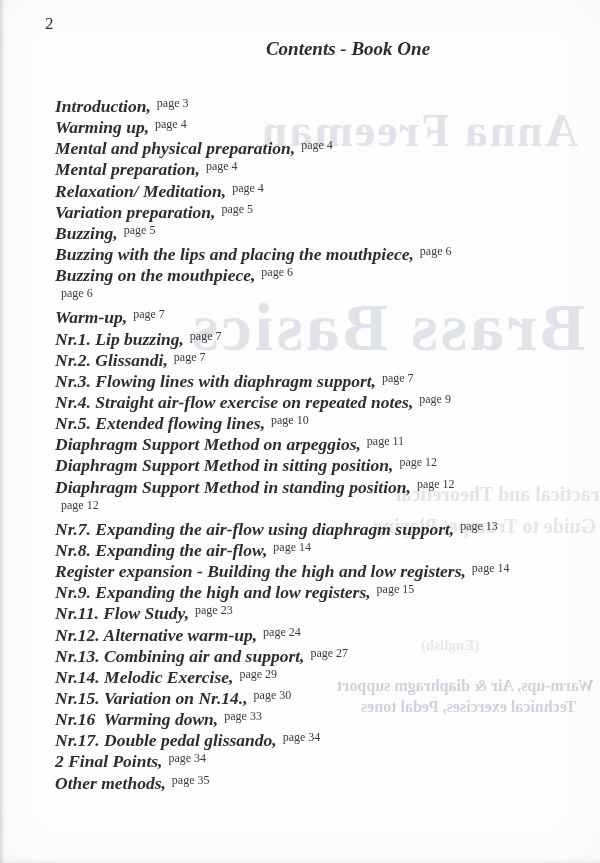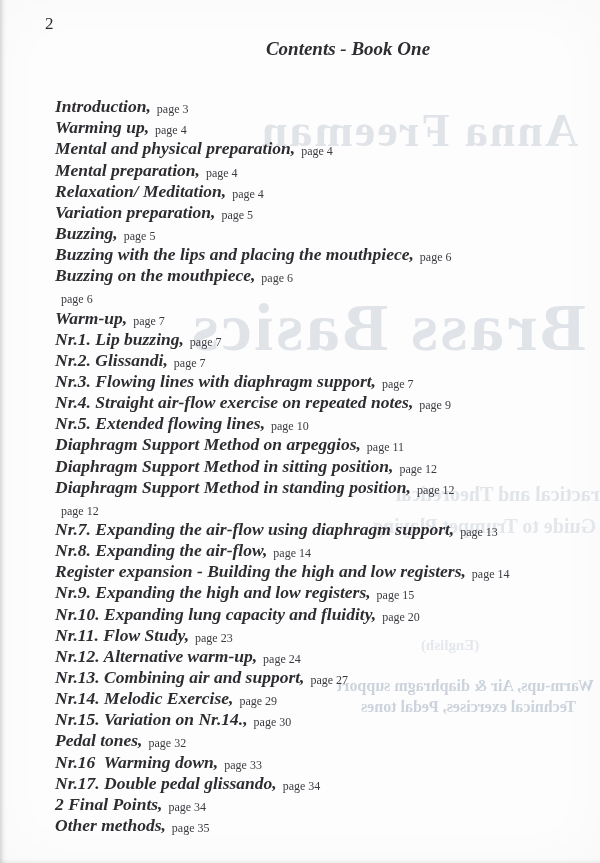--- a/index.html
+++ b/index.html
@@ -75,21 +75,21 @@
   }
   .toc {
     position: absolute;
     left: 55px;
     top: 96px;
     right: 20px;
   }
   .toc-line {
     height: 21.15px;
     display: flex;
-    align-items: flex-end;
+    align-items: flex-start;
     white-space: pre;
   }
   .toc-title {
     font-style: italic;
     font-weight: 600;
     font-size: 17.5px;
     color: var(--ink, #2e2c31);
     white-space: pre;
   }
   .toc-page {
@@ -134,27 +134,25 @@
       <div class="toc-line"><span class="toc-title">Nr.4. Straight air-flow exercise on repeated notes,</span><span class="toc-page">page 9</span></div>
       <div class="toc-line"><span class="toc-title">Nr.5. Extended flowing lines,</span><span class="toc-page">page 10</span></div>
       <div class="toc-line"><span class="toc-title">Diaphragm Support Method on arpeggios,</span><span class="toc-page">page 11</span></div>
       <div class="toc-line"><span class="toc-title">Diaphragm Support Method in sitting position,</span><span class="toc-page">page 12</span></div>
       <div class="toc-line"><span class="toc-title">Diaphragm Support Method in standing position,</span><span class="toc-page">page 12</span></div>
       <div class="toc-line"><span class="toc-page">page 12</span></div>
       <div class="toc-line"><span class="toc-title">Nr.7. Expanding the air-flow using diaphragm support,</span><span class="toc-page">page 13</span></div>
       <div class="toc-line"><span class="toc-title">Nr.8. Expanding the air-flow,</span><span class="toc-page">page 14</span></div>
       <div class="toc-line"><span class="toc-title">Register expansion - Building the high and low registers,</span><span class="toc-page">page 14</span></div>
       <div class="toc-line"><span class="toc-title">Nr.9. Expanding the high and low registers,</span><span class="toc-page">page 15</span></div>
-      <div class="toc-line"><span class="toc-title">Nr.10. Expanding lung capacity and fluidity,</span><span class="toc-page">page 20</span></div>
       <div class="toc-line"><span class="toc-title">Nr.11. Flow Study,</span><span class="toc-page">page 23</span></div>
       <div class="toc-line"><span class="toc-title">Nr.12. Alternative warm-up,</span><span class="toc-page">page 24</span></div>
       <div class="toc-line"><span class="toc-title">Nr.13. Combining air and support,</span><span class="toc-page">page 27</span></div>
       <div class="toc-line"><span class="toc-title">Nr.14. Melodic Exercise,</span><span class="toc-page">page 29</span></div>
       <div class="toc-line"><span class="toc-title">Nr.15. Variation on Nr.14.,</span><span class="toc-page">page 30</span></div>
-      <div class="toc-line"><span class="toc-title">Pedal tones,</span><span class="toc-page">page 32</span></div>
       <div class="toc-line"><span class="toc-title">Nr.16  Warming down,</span><span class="toc-page">page 33</span></div>
       <div class="toc-line"><span class="toc-title">Nr.17. Double pedal glissando,</span><span class="toc-page">page 34</span></div>
       <div class="toc-line"><span class="toc-title">2 Final Points,</span><span class="toc-page">page 34</span></div>
       <div class="toc-line"><span class="toc-title">Other methods,</span><span class="toc-page">page 35</span></div>
     </div>
 
   <div class="scan-edge-left"></div>
   <div class="scan-edge-bottom"></div>
 </div>
 

